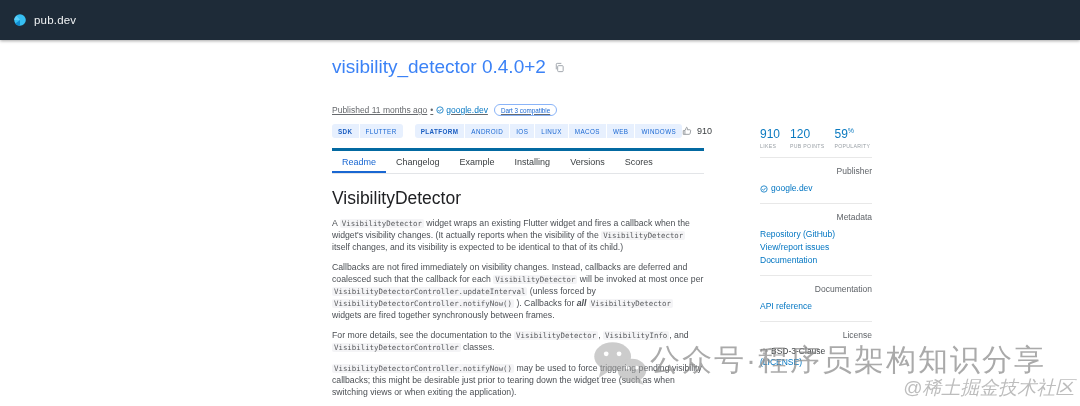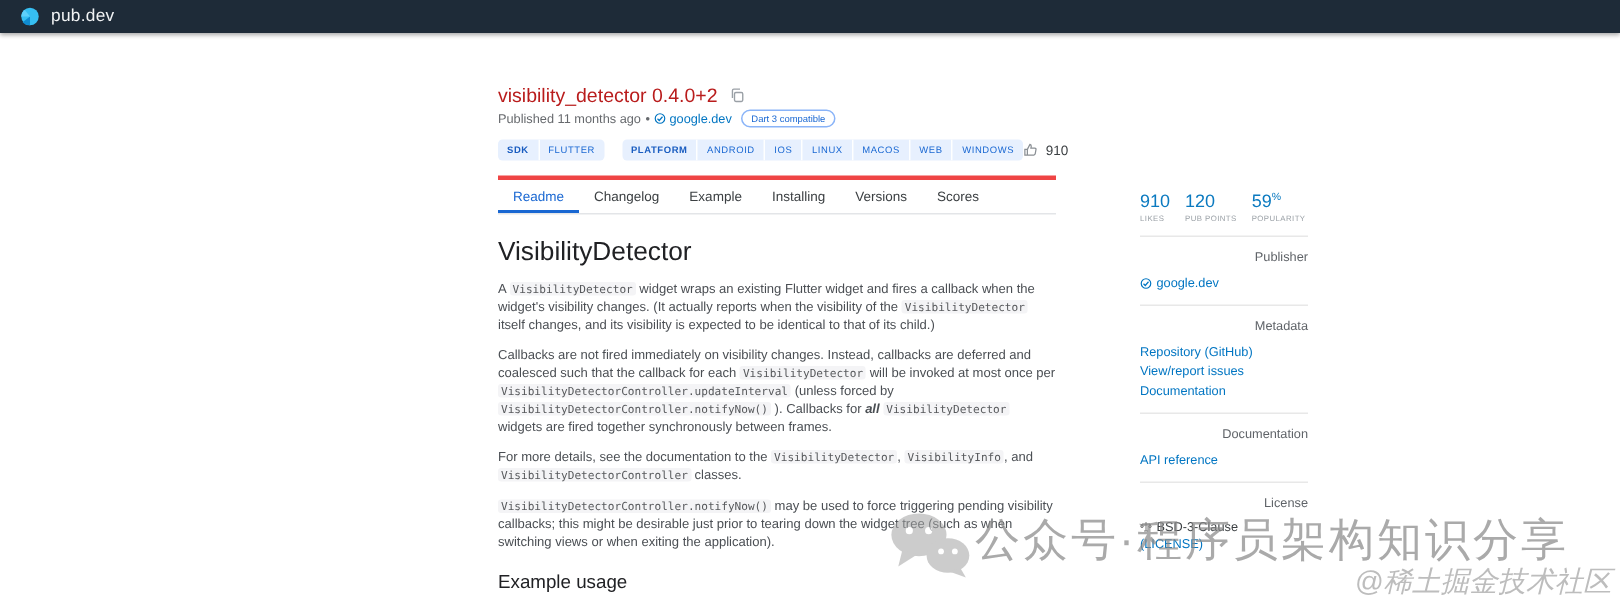--- a/index.html
+++ b/index.html
@@ -1,40 +1,40 @@
 <!DOCTYPE html>
 <html><head>
 <meta charset="utf-8">
 <style>
   * { margin:0; padding:0; box-sizing:border-box; }
   body { background:#ffffff; font-family:"Liberation Sans", sans-serif; }
   .page { position:relative; width:1080px; height:406px; background:#ffffff; overflow:hidden; }
 
   
-  .topbar { position:absolute; top:0; left:0; right:0; height:22px; background:#1e2b38;
+  .topbar { position:absolute; top:0; left:0; right:0; height:40px; background:#1e2b38;
             display:flex; align-items:center; padding-left:13px; box-shadow:0 1px 3px rgba(0,0,0,.35); }
   .brand { color:#f1f3f4; font-size:11.5px; margin-left:7px; letter-spacing:.2px; }
 
   
   .content { position:absolute; left:332px; top:23px; width:372px; }
-  .pkg-title { margin-top:33px; font-size:13px; color:#b91c1c; display:flex; align-items:center; gap:8px; }
+  .pkg-title { margin-top:33px; font-size:19px; color:#3b82f6; display:flex; align-items:center; gap:8px; }
   .copy-btn { display:inline-flex; cursor:pointer; }
-  .meta-line { margin-top:2px; font-size:8.5px; color:#66696d; display:flex; align-items:center; gap:3px; }
+  .meta-line { margin-top:26px; font-size:8.5px; color:#66696d; display:flex; align-items:center; gap:3px;text-decoration:underline; }
   .pub-link { color:#0175c2; display:inline-flex; align-items:center; gap:2px; cursor:pointer; }
   .badge { border:1px solid #8ab4f8; color:#1967d2; border-radius:8px; font-size:6.3px; padding:1.5px 6px; margin-left:3px; cursor:pointer; }
 
   .tags-row { margin-top:8px; display:flex; justify-content:space-between; align-items:center; }
   .tag-groups { display:flex; gap:12px; }
   .tag-group { display:flex; background:#e7f0fe; border-radius:3px; overflow:hidden; }
   .tag { font-size:6.3px; color:#1967d2; padding:3.5px 6px; letter-spacing:.4px; cursor:pointer; }
   .tag + .tag { border-left:1px solid rgba(255,255,255,.95); }
   .tag.lead { font-weight:bold; color:#1a5dc0; }
   .likes { display:flex; align-items:center; gap:5px; font-size:9px; color:#3c4043; cursor:pointer; }
 
-  .tabbar { margin-top:10px; border-top:3px solid #ef4444; border-bottom:1px solid #e3e5e8;
+  .tabbar { margin-top:10px; border-top:3px solid #0369a1; border-bottom:1px solid #e3e5e8;
             display:flex; height:26px; align-items:stretch; }
   .tab { font-size:9px; color:#3c4043; padding:0 10px; display:flex; align-items:center; cursor:pointer; }
   .tab.active { color:#1967d2; box-shadow:inset 0 -2px 0 #1967d2; }
 
   .h1 { margin-top:14px; font-size:17.5px; font-weight:400; color:#202124; }
   .para { margin-top:9px; font-size:8.7px; line-height:11.8px; color:#4b4f54; }
   .para code { font-family:"DejaVu Sans Mono", monospace; font-size:7.4px; background:#f4f4f6; color:#57595c; padding:0 2px; border-radius:2px; }
   .para em { font-style:italic;font-weight:bold; }
   .h2 { margin-top:14px; font-size:12.5px; font-weight:400; color:#202124; }
 

